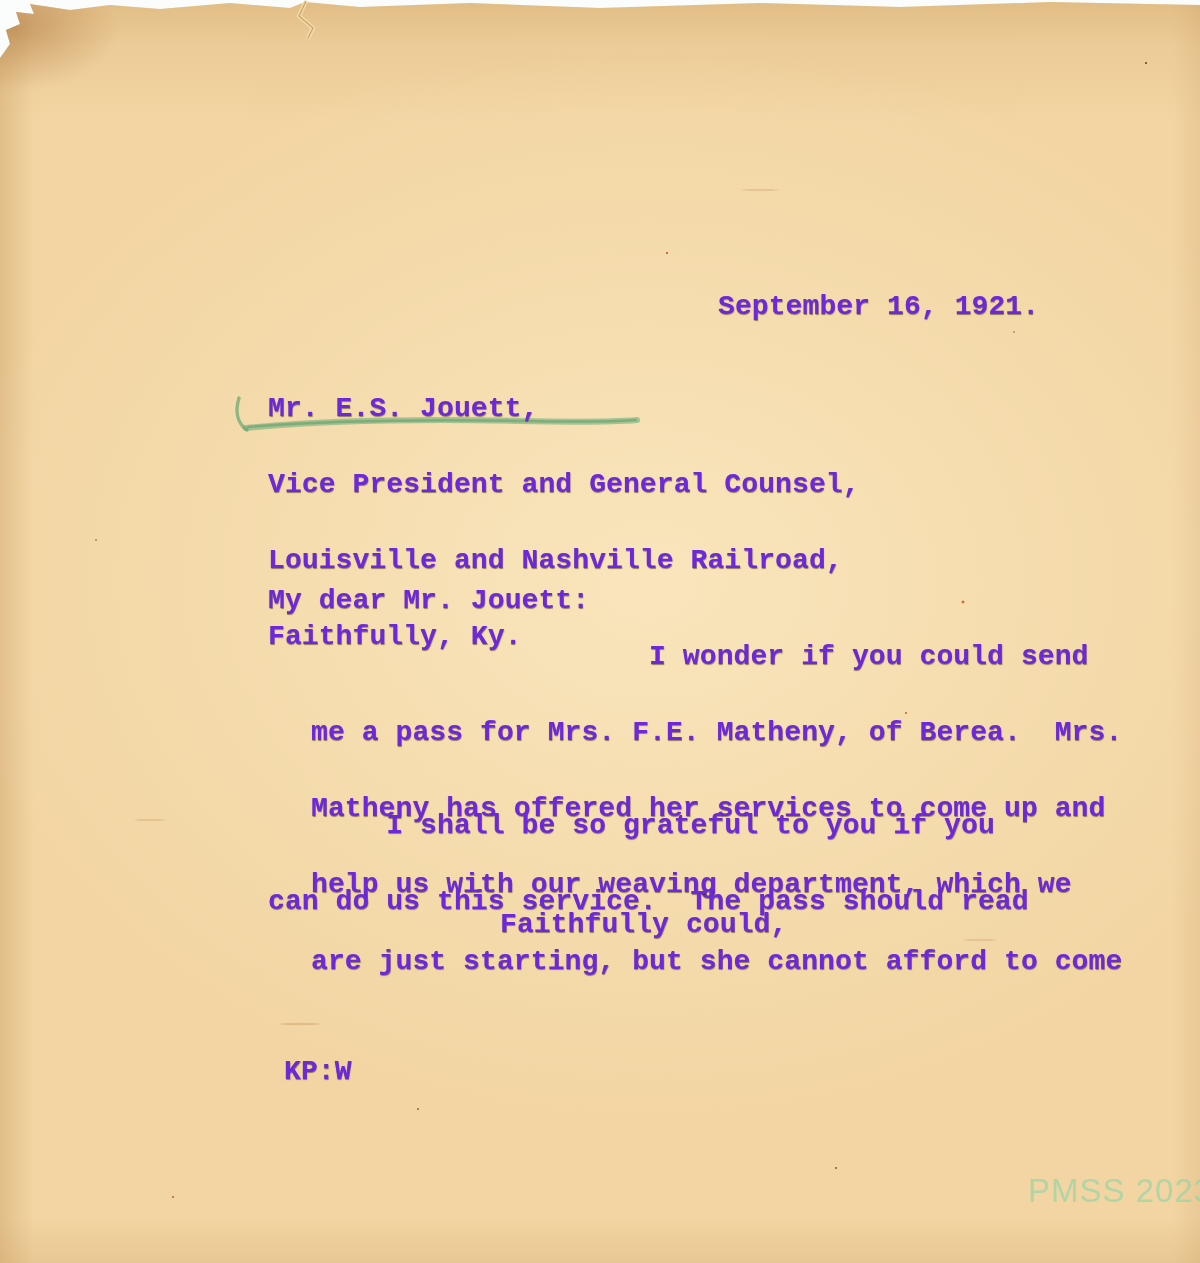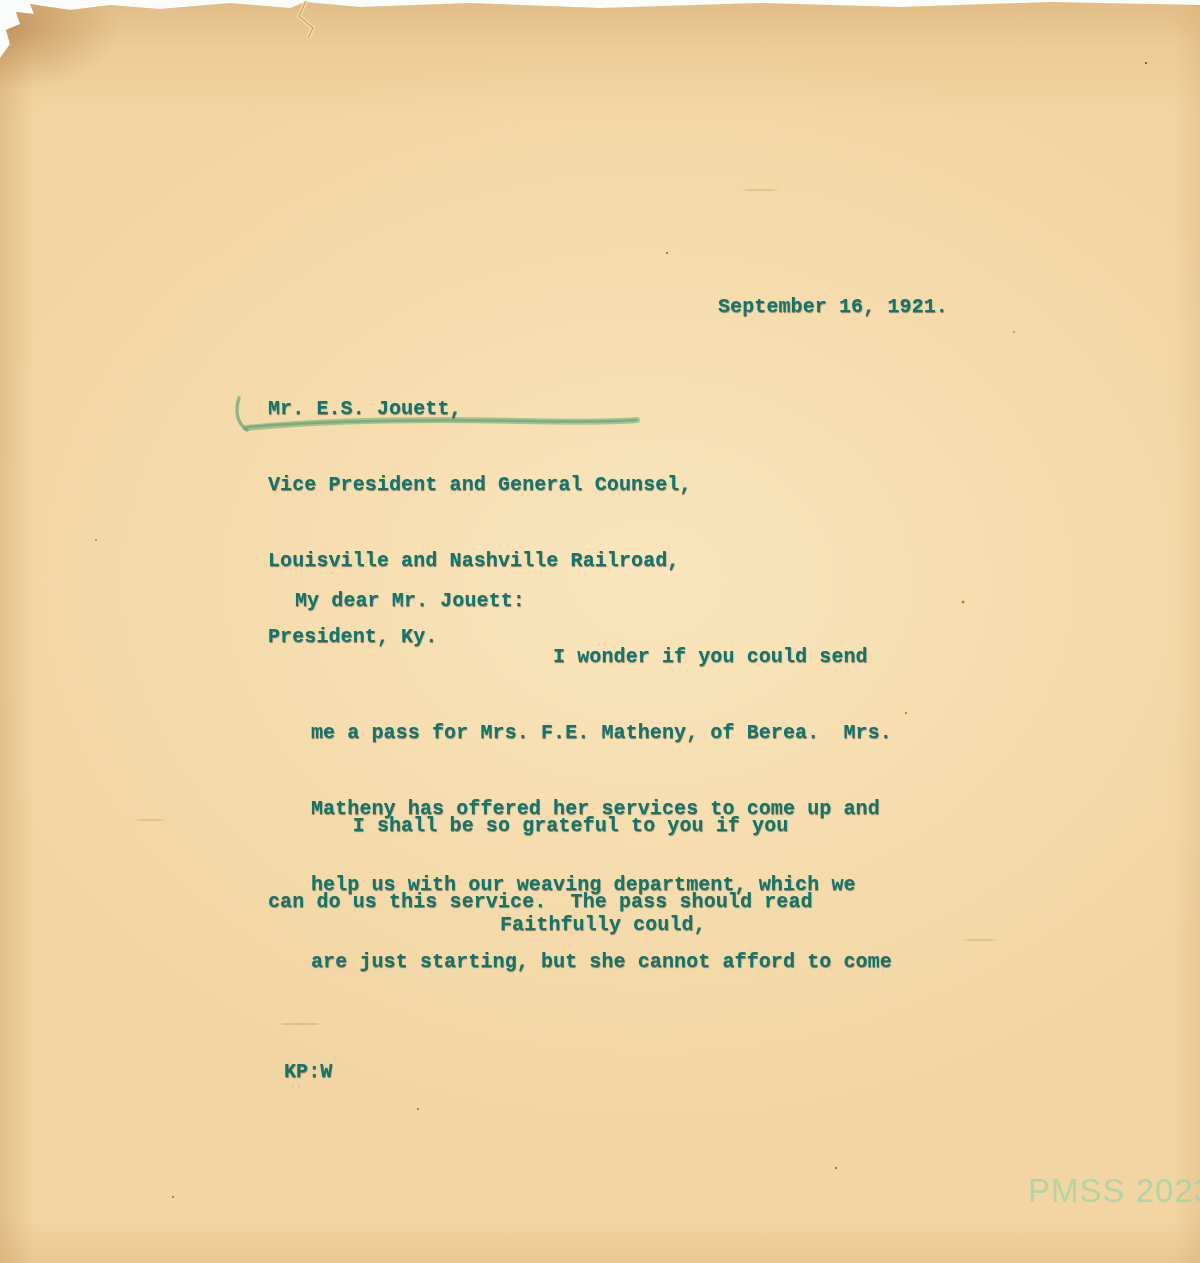--- a/index.html
+++ b/index.html
@@ -50,31 +50,31 @@
       0px 58px, 10px 44px, 6px 30px, 20px 24px, 16px 12px, 34px 14px, 30px 4px,
       70px 10px, 110px 5px, 160px 9px, 230px 3px, 290px 8px, 305px 2px,
       360px 7px, 470px 3px, 600px 8px, 760px 3px, 900px 7px, 1050px 2px,
       1200px 5px, 1200px 1263px, 0px 1263px
     );
   }
   
   .tw {
     position: absolute;
     font-family: "Liberation Mono", "DejaVu Sans Mono", monospace;
-    font-size: 20px;
+    font-size: 28px;
     line-height: 25.4px;
     font-weight: 700;
-    color: #0f766e;
+    color: #6d28d9;
     white-space: pre;
     letter-spacing: 0.1px;
     text-shadow: 0.4px 0.6px 0.9px rgba(62,42,22,0.55);
   }
   .date-block      { left: 718px; top: 243px; }
   .address-block   { left: 268px; top: 345px; }
-  .salutation-block{ left: 268px; top: 537px; margin-left: 27px; }
+  .salutation-block{ left: 268px; top: 537px; }
   .para1-block     { left: 268px; top: 593px; margin-left: 43px; }
   .para2-block     { left: 268px; top: 762px; }
   .closing-block   { left: 500px; top: 861px; }
   .initials-block  { left: 284px; top: 1008px; }
   
   .marks {
     position: absolute;
     inset: 0;
     pointer-events: none;
   }
@@ -112,21 +112,21 @@
   </svg>
 
   <div class="tw date-block">
     <div>September 16, 1921.</div>
   </div>
 
   <div class="tw address-block">
     <div>Mr. E.S. Jouett,</div>
     <div>Vice President and General Counsel,</div>
     <div>Louisville and Nashville Railroad,</div>
-    <div>President, Ky.</div>
+    <div>Faithfully, Ky.</div>
   </div>
 
   <div class="tw salutation-block">
     <div>My dear Mr. Jouett:</div>
   </div>
 
   <div class="tw para1-block">
     <div>                    I wonder if you could send</div>
     <div>me a pass for Mrs. F.E. Matheny, of Berea.  Mrs.</div>
     <div>Matheny has offered her services to come up and</div>

